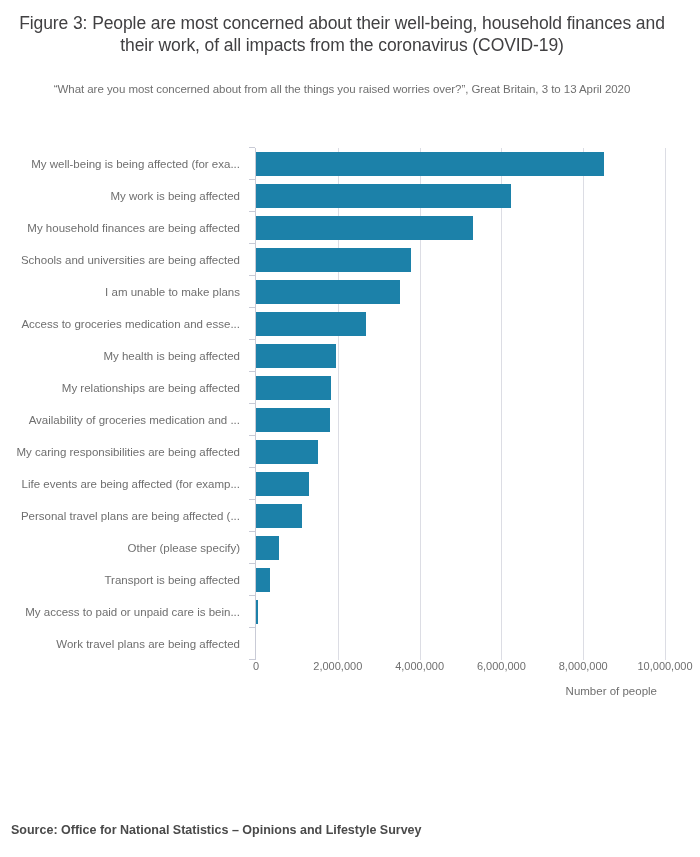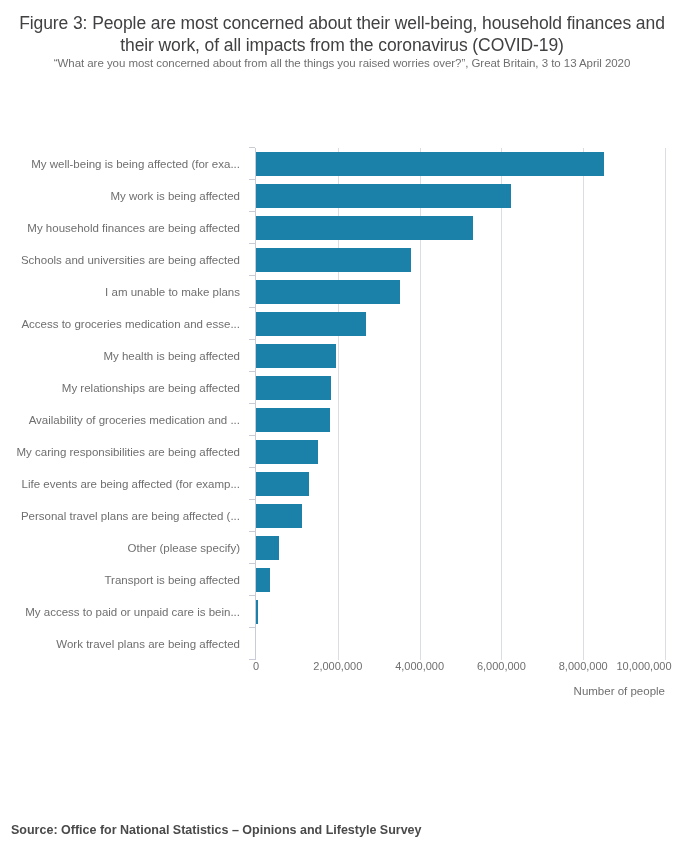--- a/index.html
+++ b/index.html
@@ -28,21 +28,21 @@
     color: #414042;
     text-align: center;
     margin: 6px 10px 0 10px;
     letter-spacing: -0.1px;
   }
   .fig-subtitle {
     font-size: 11.5px;
     font-weight: 400;
     color: #6f6f6f;
     text-align: center;
-    margin-top: 0;
+    margin-top: 26px;
     letter-spacing: -0.05px;
   }
 
   
   .chart-wrap {
     position: absolute;
     left: 0;
     top: 140px;
     width: 700px;
     height: 575px;
@@ -129,21 +129,21 @@
     position: absolute;
     top: 0;
     transform: translateX(-50%);
     font-size: 11px;
     color: #6f6f6f;
     white-space: nowrap;
   }
   .xlabel {
     position: absolute;
     top: 25px;
-    right: 0;
+    right: 8px;
     font-size: 11.5px;
     color: #6f6f6f;
     white-space: nowrap;
   }
 
   
   .source {
     position: absolute;
     left: 11px;
     bottom: 20px;
@@ -261,19 +261,19 @@
       </div>
   </div>
 
   <div class="xaxis">
     <div id="xticks">
         <div class="xtick" style="left: 0px;">0</div>
         <div class="xtick" style="left: 81.8px; text-align: center;">2,000,000</div>
         <div class="xtick" style="left: 163.6px;">4,000,000</div>
         <div class="xtick" style="left: 245.4px;">6,000,000</div>
         <div class="xtick" style="left: 327.2px;">8,000,000</div>
-        <div class="xtick" style="left: 388px;">10,000,000</div>
+        <div class="xtick" style="left: 409px;">10,000,000</div>
       </div>
     <div class="xlabel">Number of people</div>
   </div>
 </div>
 
 <div class="source">Source: Office for National Statistics – Opinions and Lifestyle Survey</div>
 
 </body></html>

